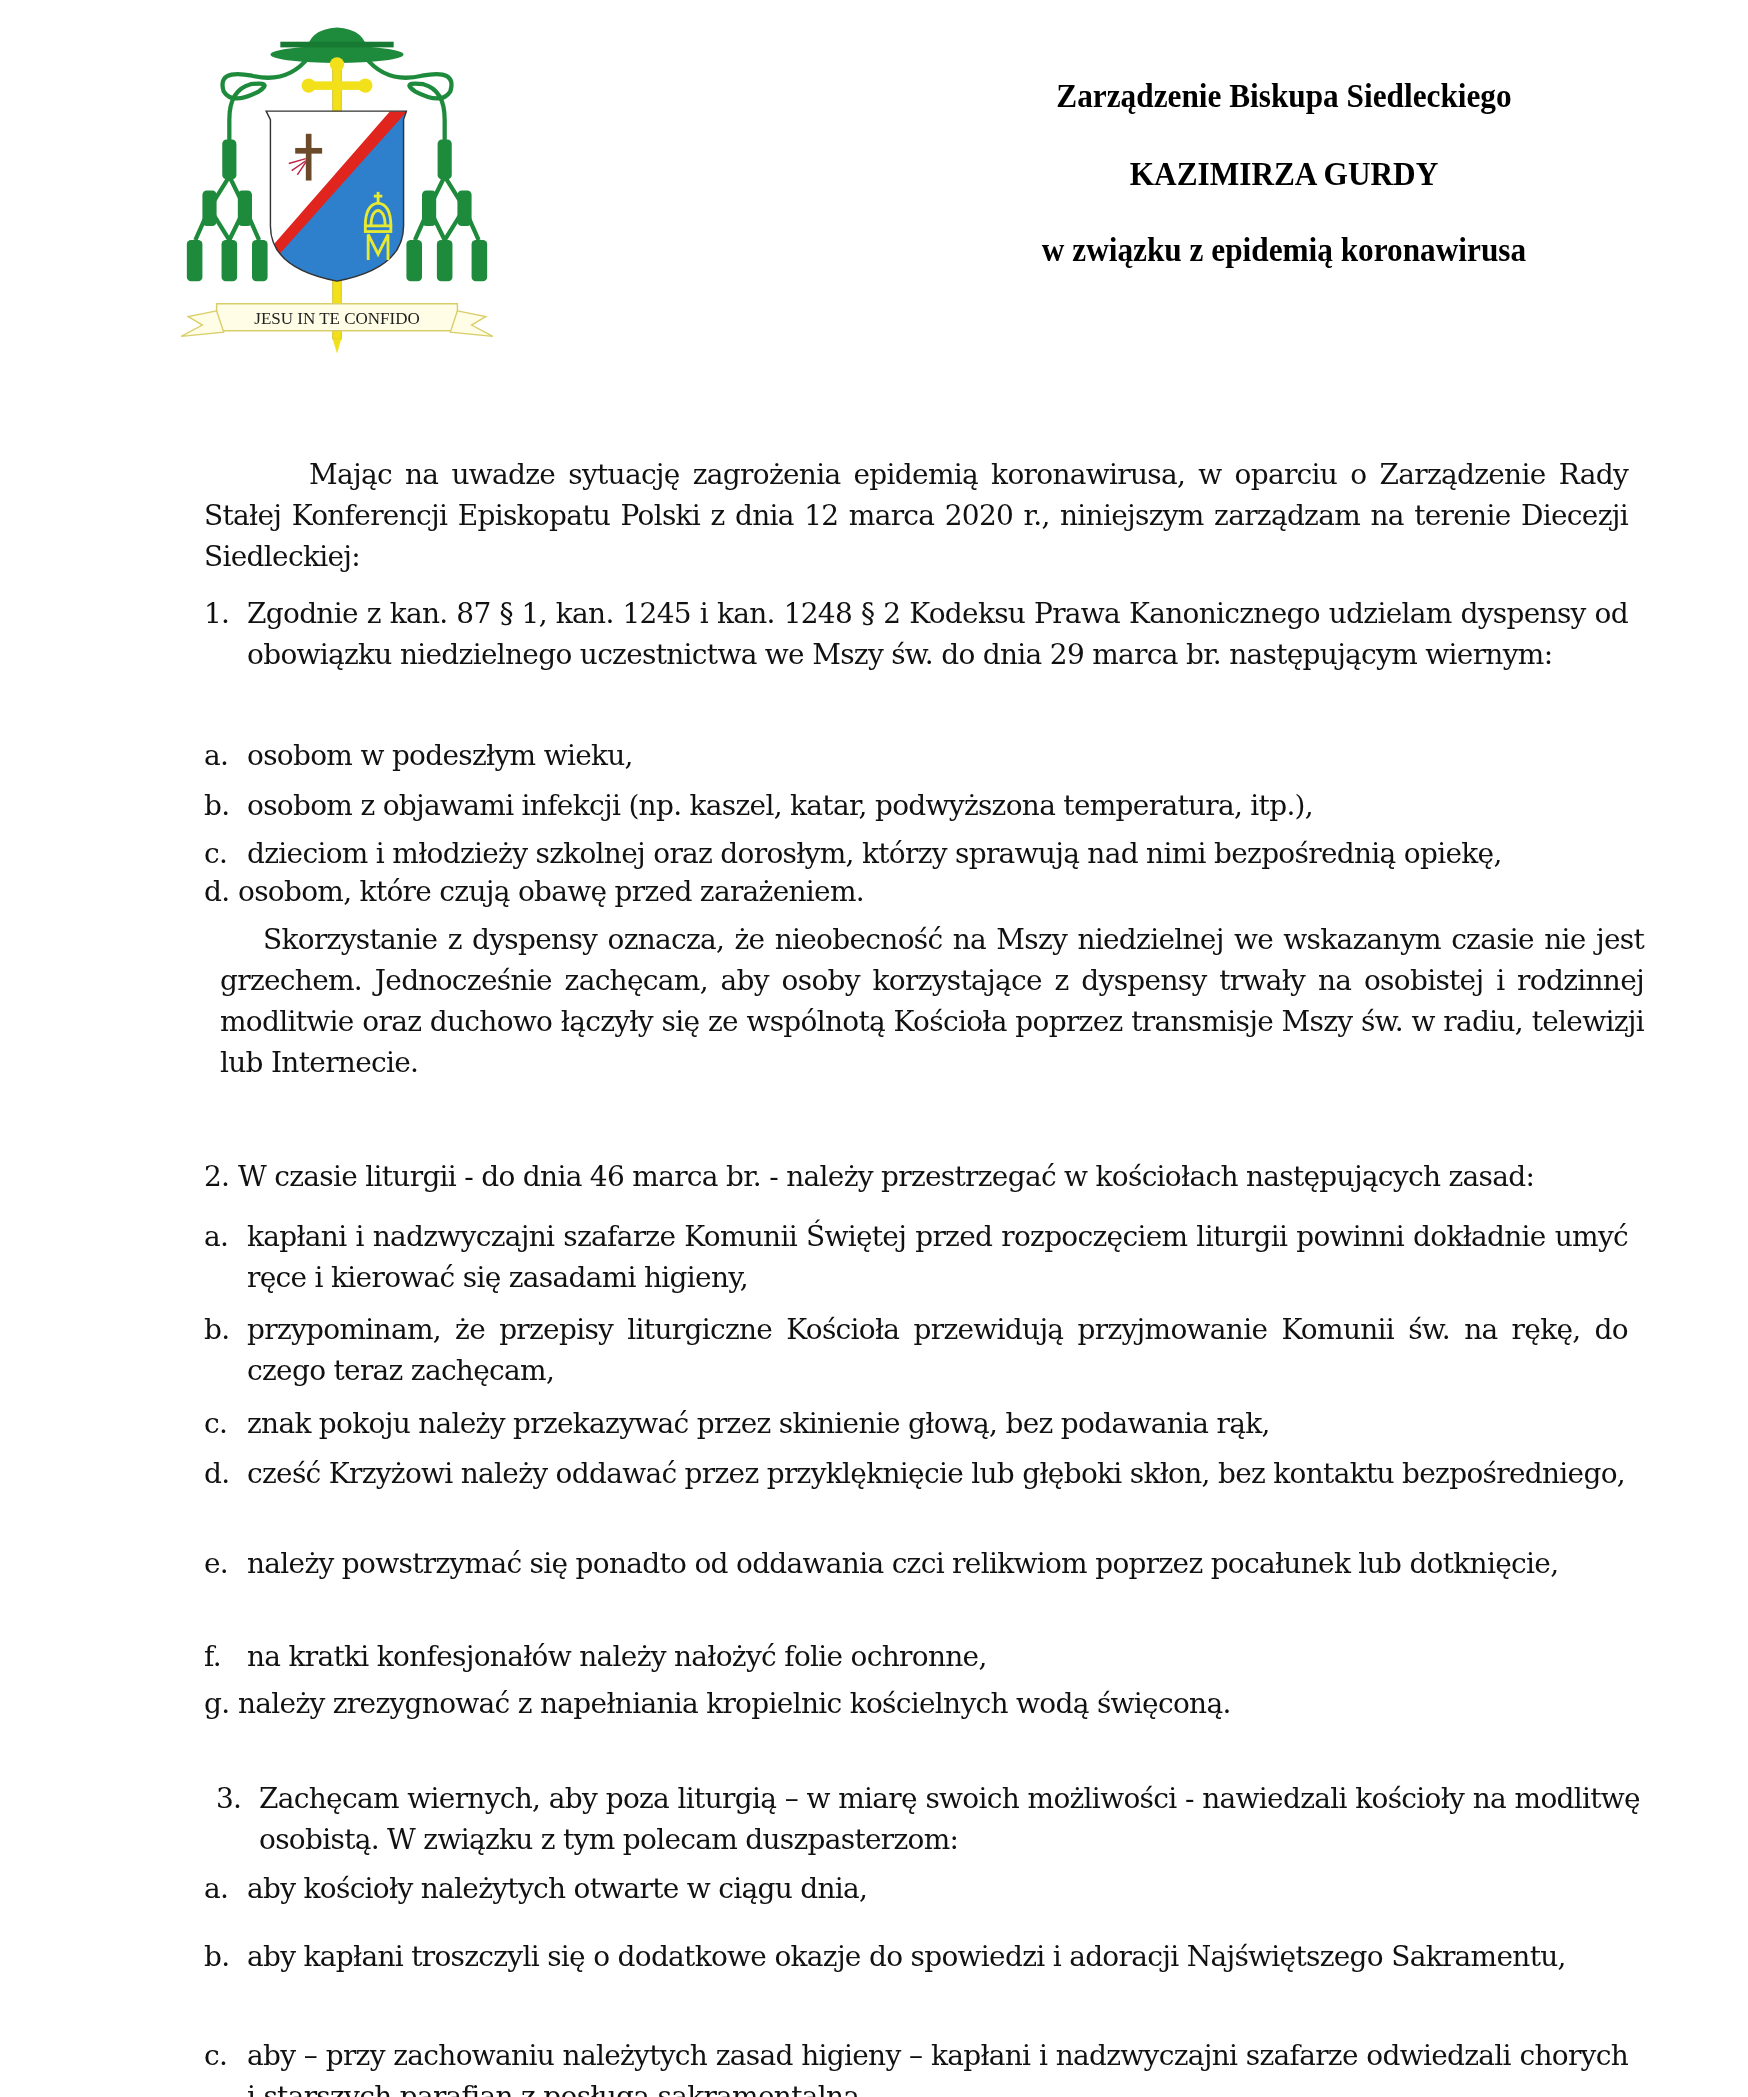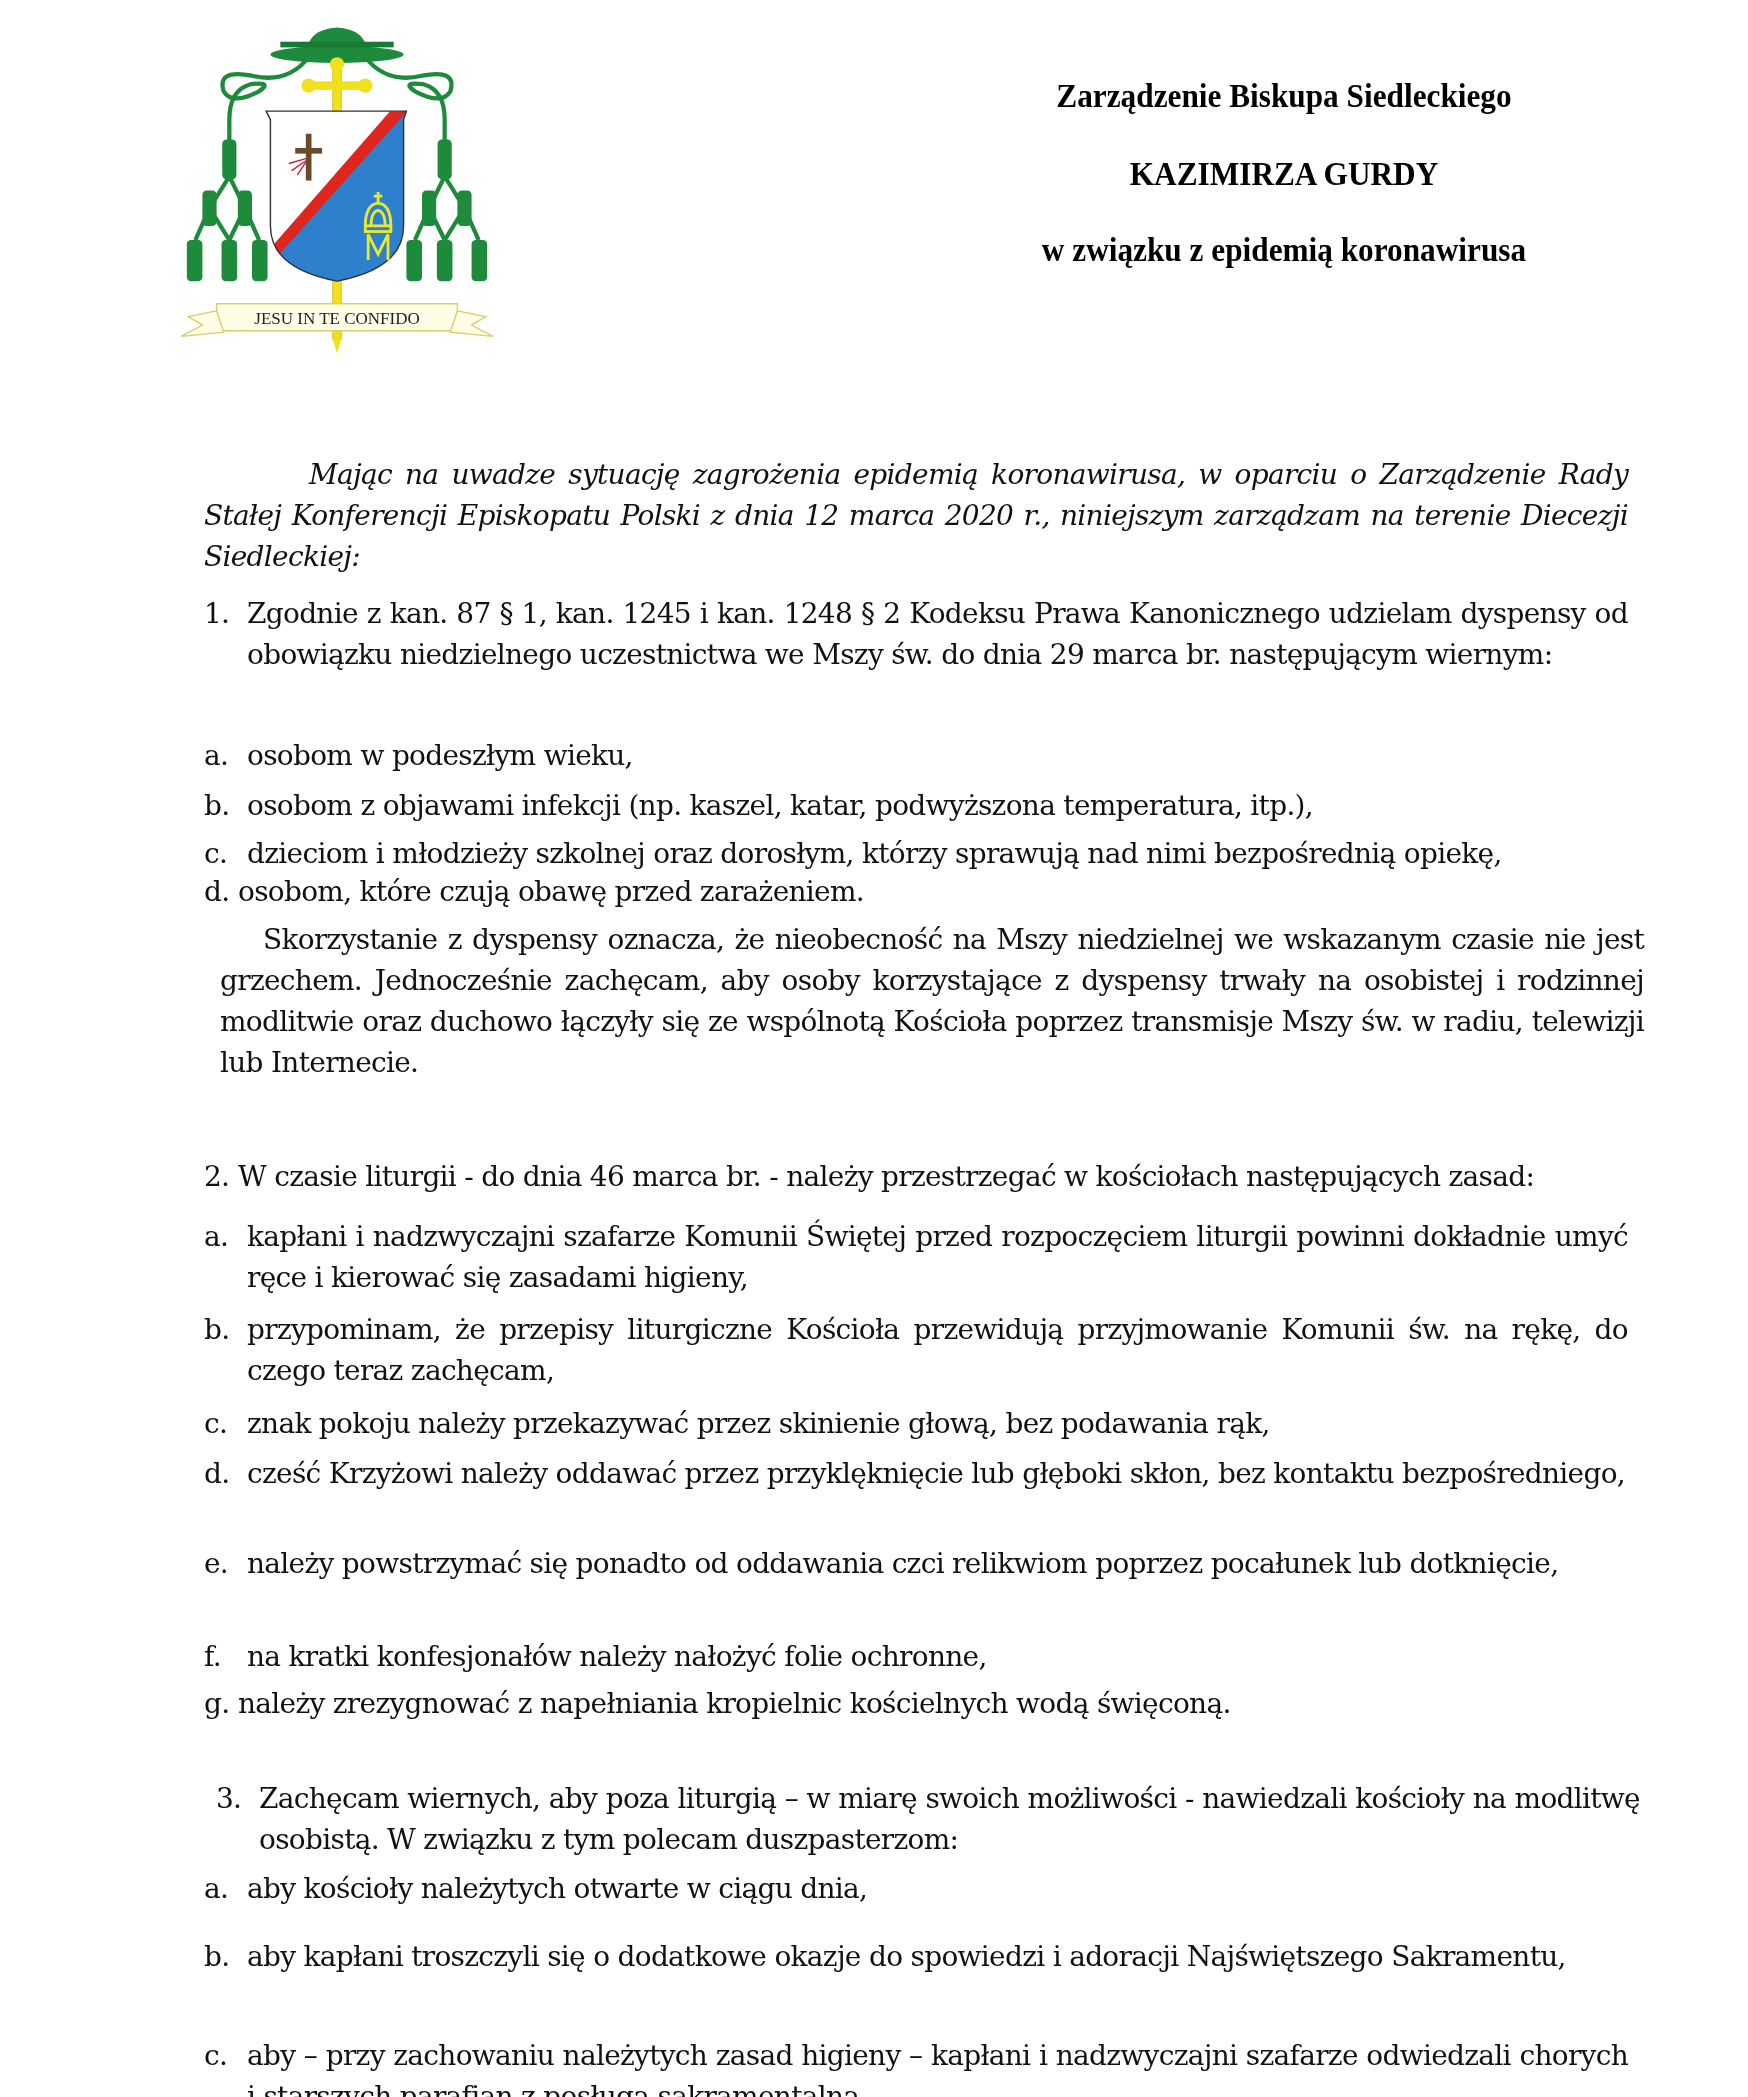--- a/index.html
+++ b/index.html
@@ -114,21 +114,21 @@
     <path d="M410 420 L450 428 L430 440 L460 456 L400 450 Z" fill="#FFFDE6" stroke="#D9CE6A" stroke-width="2"></path>
     <text x="240" y="438" text-anchor="middle" font-family="Liberation Serif, DejaVu Serif, serif" font-size="24" fill="#222">JESU IN TE CONFIDO</text>
   </svg>
 
   <div class="title-line" style="top: 77px;">Zarządzenie Biskupa Siedleckiego</div>
   <div class="title-line" style="top: 155px;">KAZIMIRZA GURDY</div>
   <div class="title-line" style="top: 231px;">w związku z epidemią koronawirusa</div>
 
   <div class="body-text">
 
-    <p class="para indent-big" style="top: 454px; margin:0;font-style:italic;">Mając na uwadze sytuację zagrożenia epidemią koronawirusa, w oparciu o Zarządzenie Rady Stałej Konferencji Episkopatu Polski z dnia 12 marca 2020 r., niniejszym zarządzam na terenie Diecezji Siedleckiej:</p>
+    <p class="para indent-big" style="top: 454px; margin:0;">Mając na uwadze sytuację zagrożenia epidemią koronawirusa, w oparciu o Zarządzenie Rady Stałej Konferencji Episkopatu Polski z dnia 12 marca 2020 r., niniejszym zarządzam na terenie Diecezji Siedleckiej:</p>
 
     <div class="item" style="top: 593px;">
       <span class="marker">1.</span><span>Zgodnie z kan. 87 § 1, kan. 1245 i kan. 1248 § 2 Kodeksu Prawa Kanonicznego udzielam dyspensy od obowiązku niedzielnego uczestnictwa we Mszy św. do dnia 29 marca br. następującym wiernym:</span>
     </div>
     <div class="item single" style="top: 735px;">
       <span class="marker">a.</span><span>osobom w podeszłym wieku,</span>
     </div>
     <div class="item single" style="top: 785px;">
       <span class="marker">b.</span><span>osobom z objawami infekcji (np. kaszel, katar, podwyższona temperatura, itp.),</span>
     </div>

